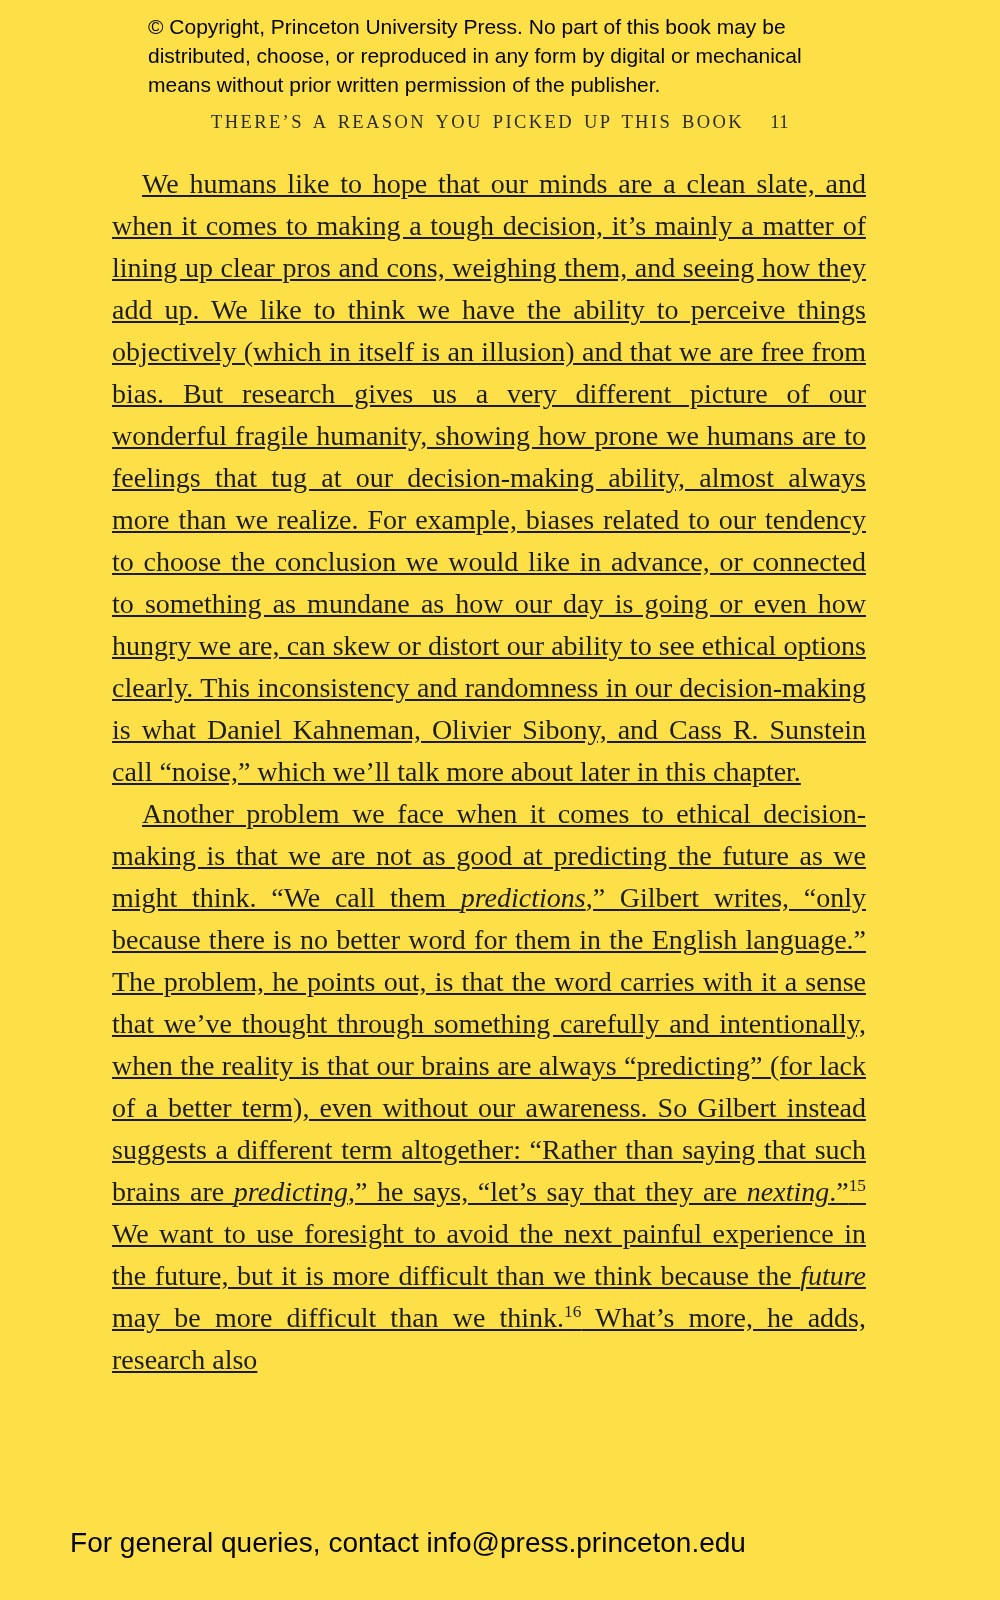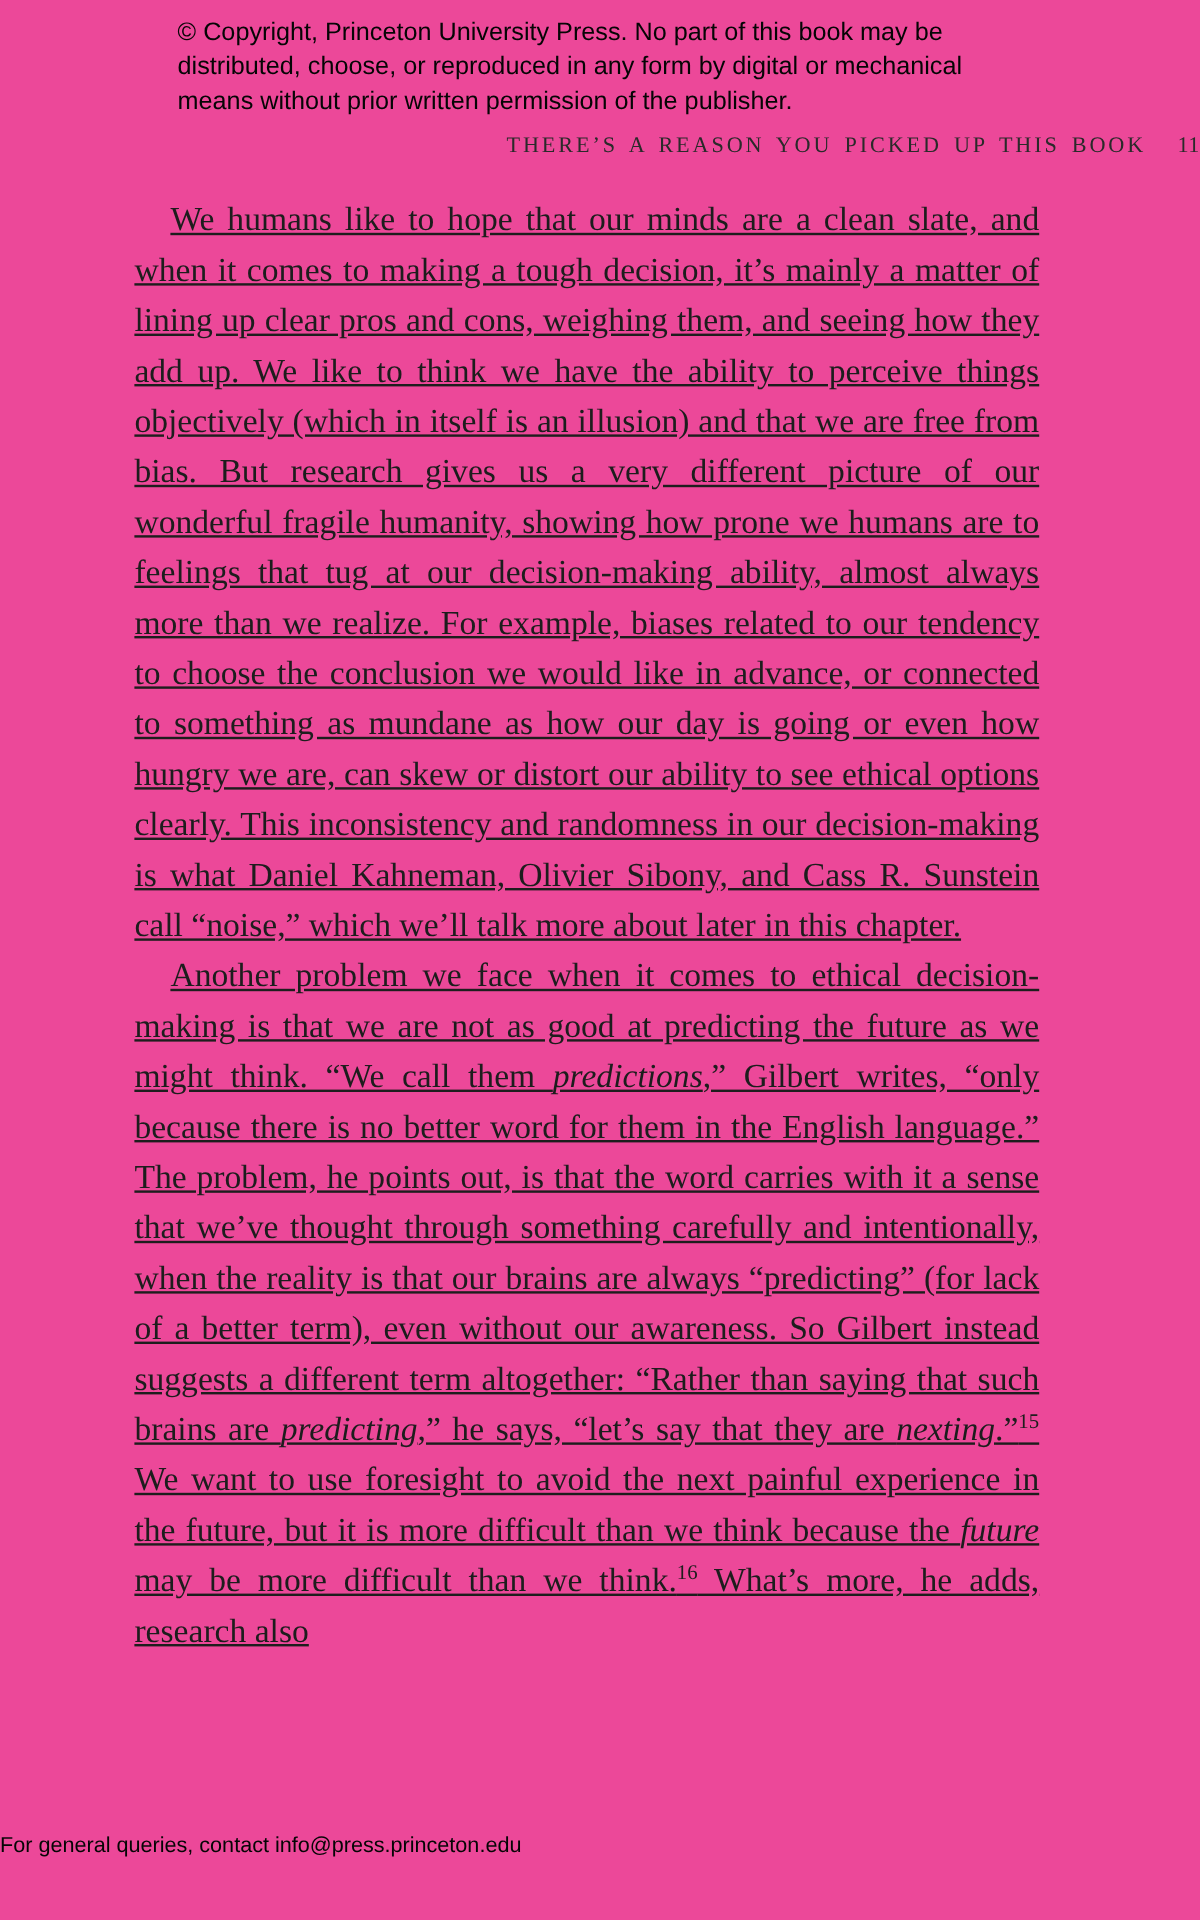--- a/index.html
+++ b/index.html
@@ -4,40 +4,40 @@
 <style>
   html, body {
     margin: 0;
     padding: 0;
     background: #ffffff;
   }
   .page {
     position: relative;
     width: 1000px;
     height: 1600px;
-    background: #ec4899;
+    background: #fde047;
     overflow: hidden;
   }
   .copyright {
     position: absolute;
     left: 148px;
     top: 12px;
     width: 720px;
     font-family: "Liberation Sans", sans-serif;
     font-size: 21px;
     line-height: 29px;
     color: #050505;
     text-align: left;
   }
   .running-head {
     position: absolute;
     top: 112px;
     left: 0;
     width: 1000px;
-    text-align: right;
+    text-align: center;
     font-family: "Liberation Serif", serif;
     font-size: 18.5px;
     letter-spacing: 2.4px;
     word-spacing: 3px;
     color: #2a2a2a;
     white-space: nowrap;
   }
   .running-head .folio {
     margin-left: 26px;
     letter-spacing: 0.5px;
@@ -67,23 +67,23 @@
     line-height: 0;
     vertical-align: baseline;
     position: relative;
     top: -0.55em;
   }
   .footer {
     position: absolute;
     top: 1527px;
     left: 0;
     width: 816px;
-    text-align: left;
+    text-align: center;
     font-family: "Liberation Sans", sans-serif;
-    font-size: 18px;
+    font-size: 28px;
     color: #050505;
   }
 </style>
 </head>
 <body>
 
 <div class="page">
 
   <div class="copyright">
     <div>© Copyright, Princeton University Press. No part of this book may be</div>

